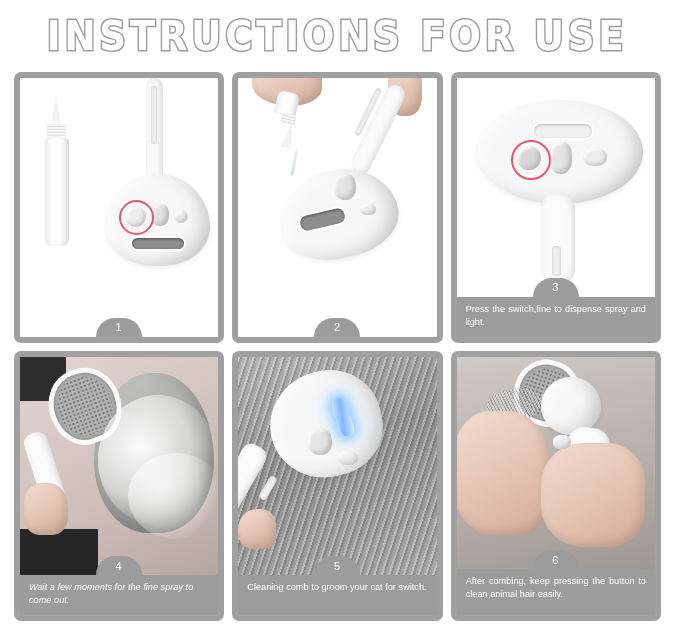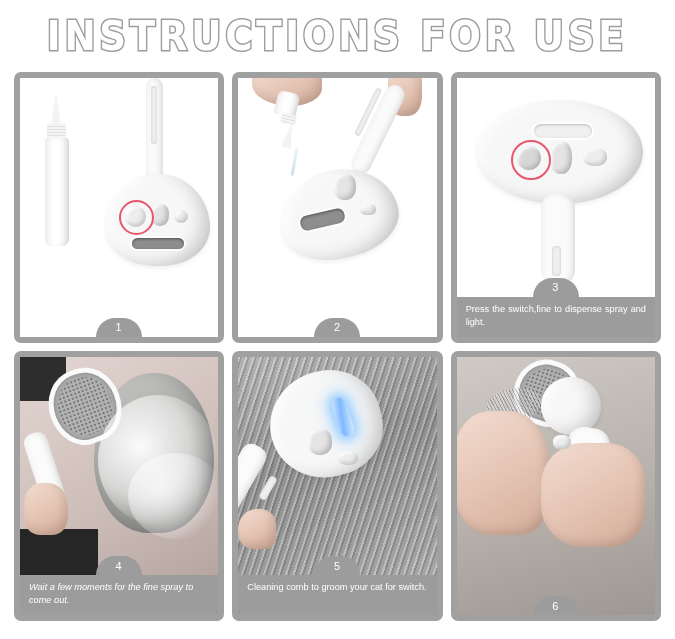--- a/index.html
+++ b/index.html
@@ -319,15 +319,16 @@
       <div class="hairclump" style="left:30px;top:32px;width:54px;height:34px;transform:rotate(-12deg);"></div>
       <div class="dev-base" style="left:84px;top:20px;width:60px;height:58px;border-radius:50%;"></div>
       <div class="dev-handle" style="left:104px;top:70px;width:42px;height:110px;border-radius:16px;transform:rotate(10deg);"></div>
       <div class="dev-slot" style="left:126px;top:124px;width:8px;height:34px;transform:rotate(10deg);"></div>
       <div class="skin" style="left:-4px;top:54px;width:96px;height:124px;border-radius:38% 42% 30% 40%;"></div>
       <div class="skin" style="left:84px;top:86px;width:104px;height:104px;border-radius:40% 36% 34% 40%;"></div>
       <div class="dev-btn" style="left:96px;top:78px;width:18px;height:14px;border-radius:45%;"></div>
 
       <div class="badge">6</div>
     </div>
+    <div class="caption tall">After combing, keep pressing the button to clean animal hair easily.</div>
   </div>
 
 </div>
 
 </body></html>

